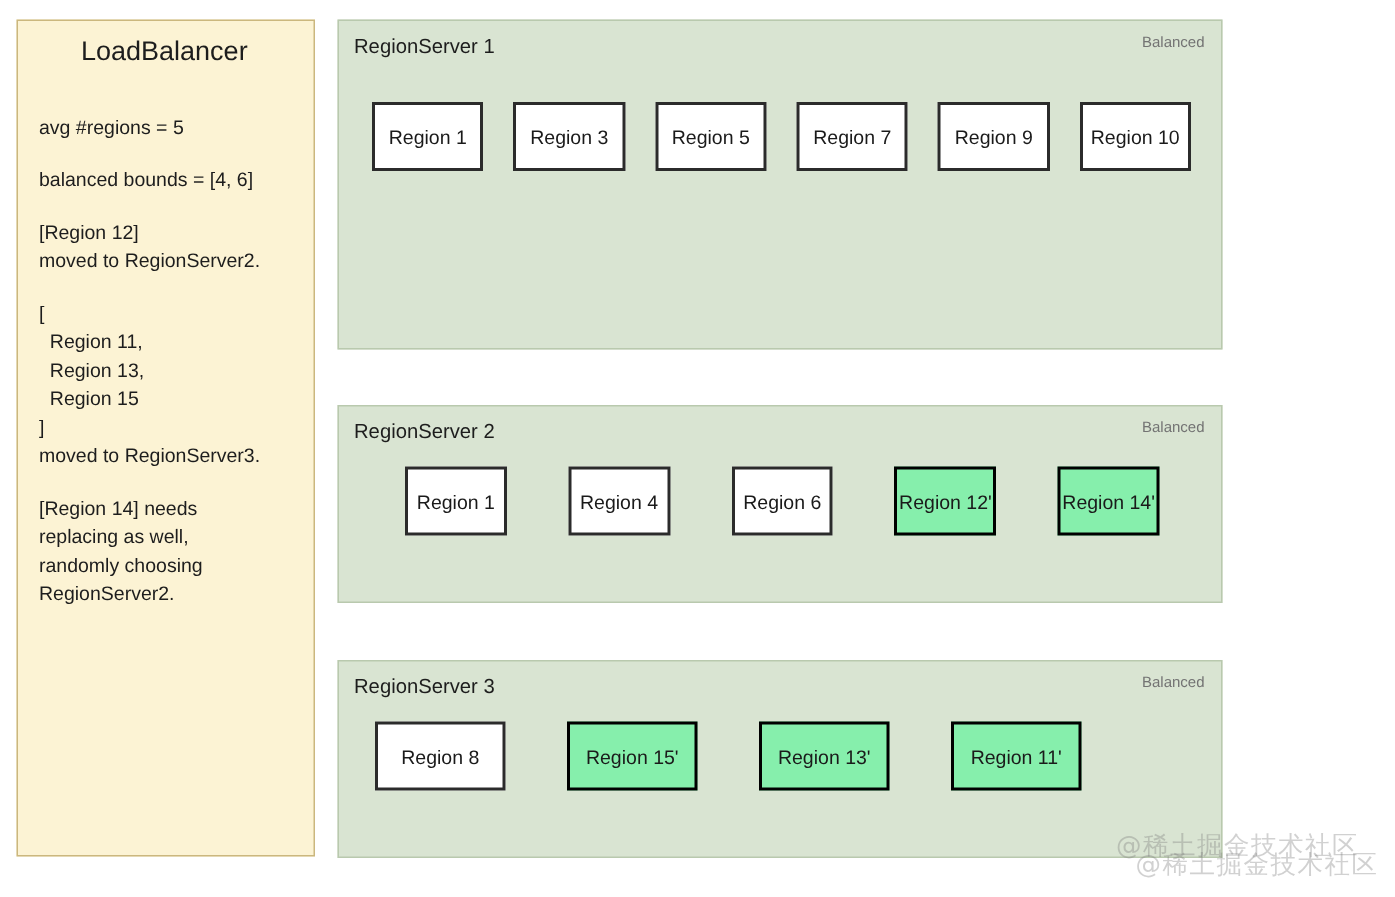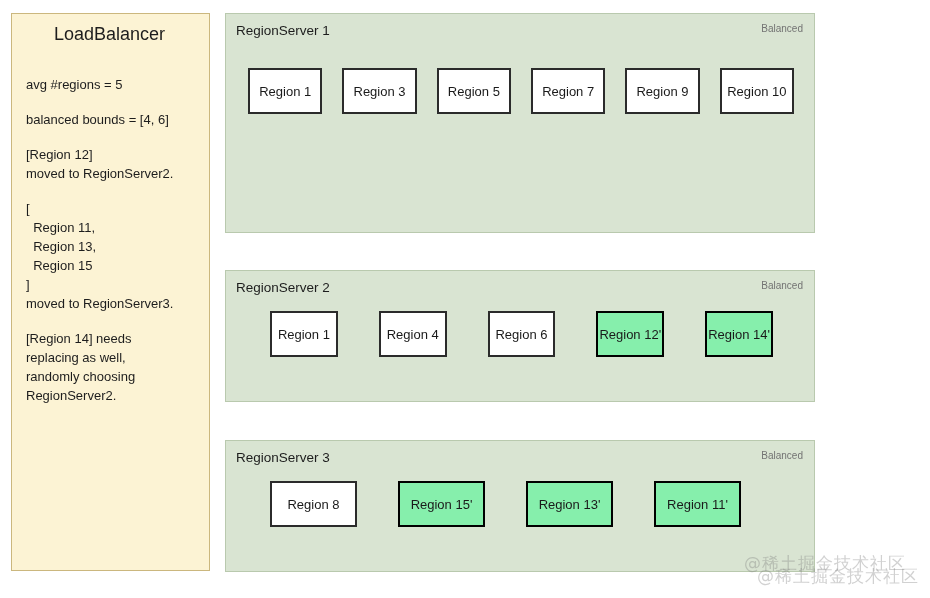--- a/index.html
+++ b/index.html
@@ -91,21 +91,21 @@
 
   .region-row {
     position: absolute;
     left: 0;
     right: 0;
     display: flex;
     align-items: flex-start;
   }
   #rs-panel-0 .region-row { top: 54px; padding-left: 22px; justify-content: flex-end; }
   #rs-panel-1 .region-row { top: 40px; padding-left: 44px; }
-  #rs-panel-2 .region-row { top: 40px; padding-left: 44px; }
+  #rs-panel-2 .region-row { top: 40px; padding-left: 24px; }
 
   .region-box {
     width: 87px;
     height: 46px;
     margin-right: 20px;
     display: flex;
     align-items: center;
     justify-content: center;
     font-size: 13px;
     color: #1a1a1a;

